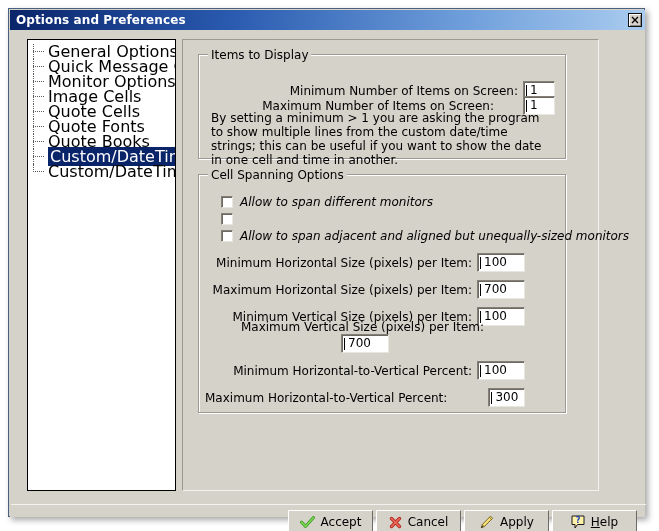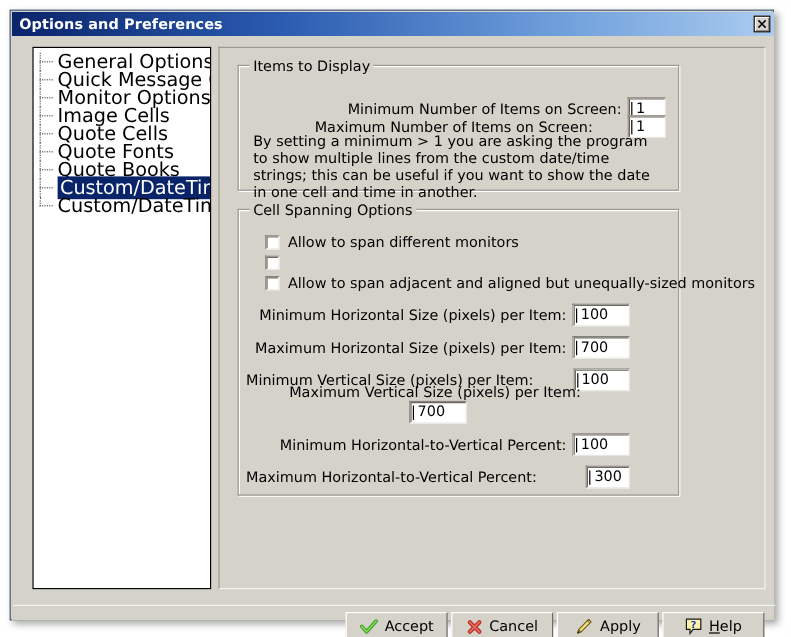--- a/index.html
+++ b/index.html
@@ -113,21 +113,21 @@
     color: #ffffff;
     padding: 0 2px;
   }
   #tree-list { padding-top: 4px; }
 
   
   #right-panel {
     position: absolute;
     left: 172px;
     top: 9px;
-    width: 456px;
+    width: 417px;
     height: 452px;
     background: #d5d2ca;
     border-top: 1px solid #9b9991;
     border-left: 1px solid #9b9991;
     border-right: 1px solid #f3f2ef;
     border-bottom: 1px solid #f3f2ef;
     box-sizing: border-box;
   }
 
   
@@ -198,20 +198,21 @@
     line-height: 14px;
   }
 
   
   .cb-row {
     position: absolute;
     display: flex;
     align-items: center;
     height: 16px;
     cursor: default;
+    font-style: italic;
   }
   .checkbox {
     width: 12px;
     height: 12px;
     background: #ffffff;
     border: 1px solid #848078;
     border-right-color: #e8e6e1;
     border-bottom-color: #e8e6e1;
     box-shadow: inset 1px 1px 0 #6b6962;
     box-sizing: border-box;
@@ -386,21 +387,21 @@
         </div>
 
         <div class="field-row" style="left:6px; top:105px; width:320px; justify-content:flex-end;">
           <span class="field-label">Maximum Horizontal Size (pixels) per Item:</span>
           <div class="textbox" style="width:48px;">
             <span class="caret"></span>
             <span style="padding-left:2px;">700</span>
           </div>
         </div>
 
-        <div class="field-row" style="left:6px; top:132px; width:320px; justify-content:flex-end;gap:28px;">
+        <div class="field-row" style="left:6px; top:132px; width:320px; justify-content:flex-end;">
           <span class="field-label">Minimum Vertical Size (pixels) per Item:</span>
           <div class="textbox" style="width:48px;">
             <span class="caret"></span>
             <span style="padding-left:2px;">100</span>
           </div>
         </div>
 
         <div class="field-row" style="left:6px; top:159px; width:320px; justify-content:flex-end;flex-direction:column;">
           <span class="field-label">Maximum Vertical Size (pixels) per Item:</span>
           <div class="textbox" style="width:48px;">

